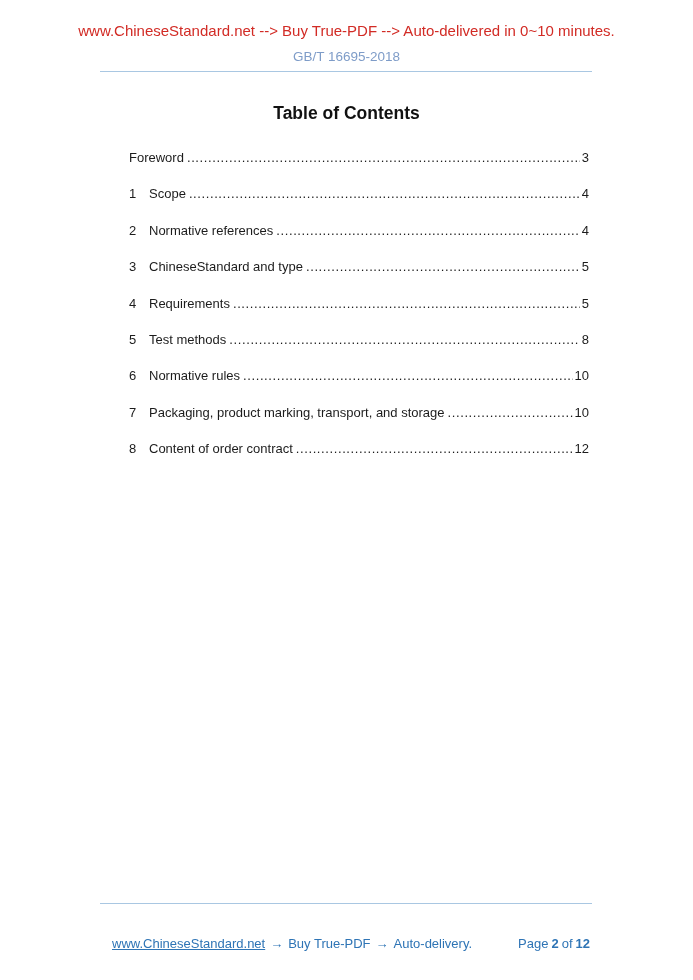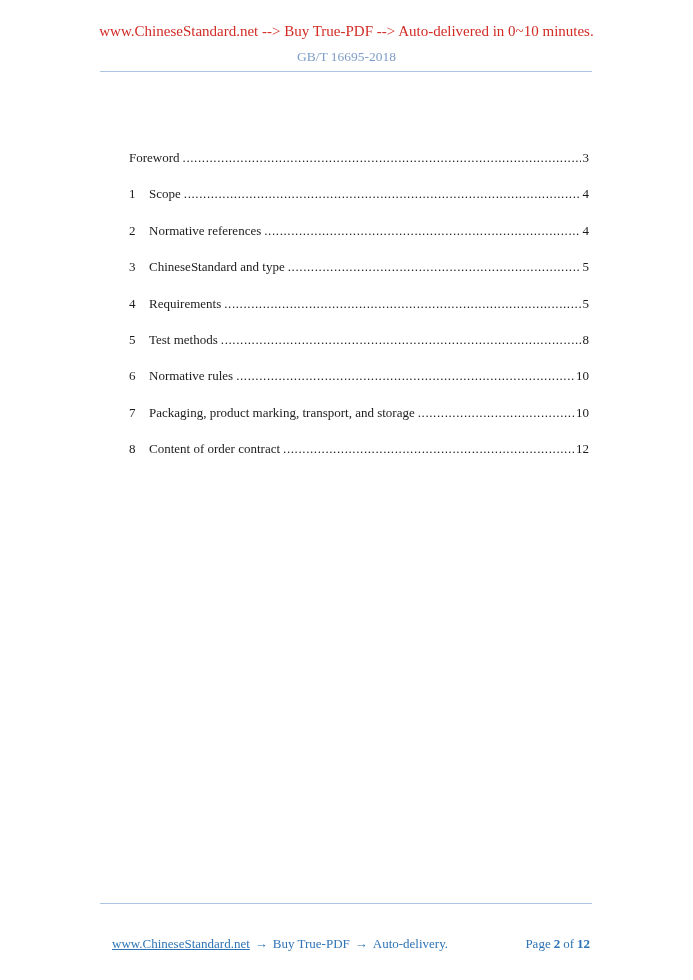--- a/index.html
+++ b/index.html
@@ -1,21 +1,21 @@
 <!DOCTYPE html>
 <html style="--banner-red: #d22b25; --code-blue: #7e9cc8; --rule-blue: #a9c7e2; --footer-blue: #2e74b5;"><head>
 <meta charset="utf-8">
 <style>
   html, body { margin: 0; padding: 0; background: #ffffff; }
   .doc {
     position: relative;
     width: 693px;
     height: 980px;
     background: #ffffff;
-    font-family: Liberation Serif, serif;
+    font-family: Liberation Sans, sans-serif;
     overflow: hidden;
   }
   .banner {
     position: absolute;
     top: 22px; left: 0; right: 0;
     text-align: center;
     font-size: 15px;
     line-height: 18px;
     color: var(--banner-red, #d22b25);
     white-space: nowrap;
@@ -107,20 +107,21 @@
 <body>
 
 <div class="doc">
 
   <div class="banner">www.ChineseStandard.net --&gt; Buy True-PDF --&gt; Auto-delivered in 0~10 minutes.</div>
 
   <div class="std-code">GB/T 16695-2018</div>
 
   <div class="top-rule"></div>
 
+  <div class="doc-title">Table of Contents</div>
 
   <div class="toc">
       <div class="toc-row">
         <span class="toc-label">Foreword</span>
         <span class="toc-leader"></span>
         <span class="toc-page">3</span>
       </div>
       <div class="toc-row">
         <span class="toc-num">1</span>
         <span class="toc-label">Scope</span>

